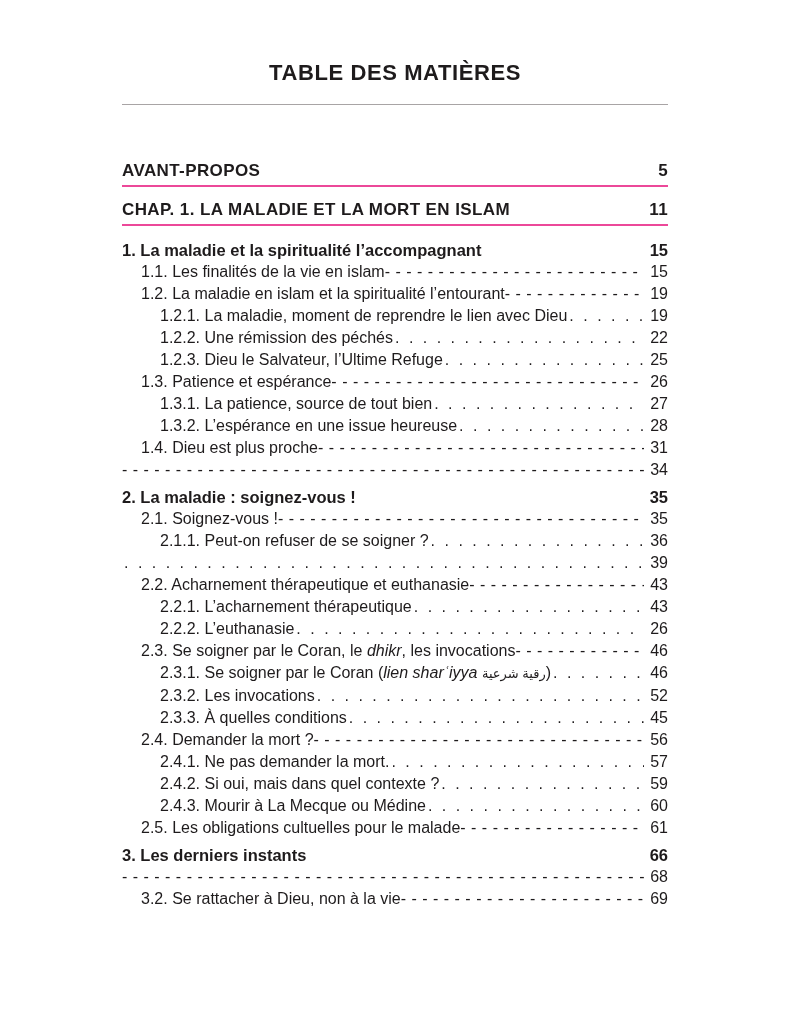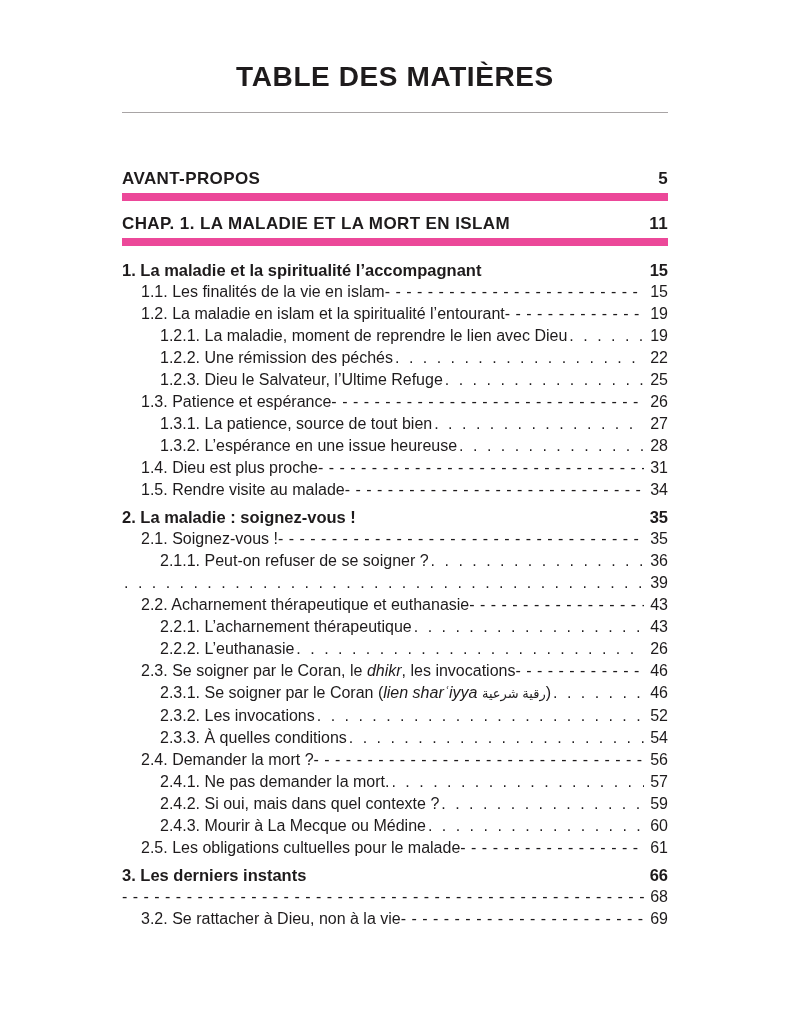--- a/index.html
+++ b/index.html
@@ -11,21 +11,21 @@
     box-sizing: border-box;
     background: #ffffff;
     padding: 58px 123px 0 122px;
     font-family: "Liberation Sans", "DejaVu Sans", sans-serif;
     color: #1e1b1c;
     overflow: hidden;
   }
   .title {
     margin: 0;
     text-align: center;
-    font-size: 28px;
+    font-size: 22px;
     font-weight: 700;
     letter-spacing: 0.6px;
     line-height: 1.35;
     color: #1e1b1c;
   }
   .title-rule {
     height: 1px;
     background: #a8a4a5;
     margin-top: 16px;
   }
@@ -51,21 +51,21 @@
     margin-left: 6px;
     min-width: 18px;
     text-align: right;
     flex: 0 0 auto;
   }
   .row.lch {
     font-weight: 700;
     font-size: 17px;
     letter-spacing: 0.4px;
     line-height: 20px;
-    border-bottom: 8px solid #ec4899;
+    border-bottom: 2px solid #ec4899;
     padding-bottom: 4px;
     margin-bottom: 13px;
   }
   .row.l1 {
     font-weight: 700;
     font-size: 16.5px;
     margin-top: 5px;
     align-items: flex-end;
   }
   .row.l2 .label { padding-left: 19px; }
@@ -134,21 +134,20 @@
     <span class="label"><span>1.3.2. L’espérance en une issue heureuse </span></span>
     <span class="leader dot" aria-hidden="true">. . . . . . . . . . . . . . . . . . . . . . . . . . . . . . . . . . . . . . . . . . . . . . . . . . . . . . . . . . . . . . . . . . . . . . . . . . . . . . . . . . . . . . . . . . . . . . . . . . . . </span>
     <span class="pagenum">28</span>
   </div>
       <div class="row l2">
     <span class="label"><span>1.4. Dieu est plus proche </span></span>
     <span class="leader dash" aria-hidden="true">- - - - - - - - - - - - - - - - - - - - - - - - - - - - - - - - - - - - - - - - - - - - - - - - - - - - - - - - - - - - - - - - - - - - - - - - - - - - - - - - - - - - - - - - - - - - - - - - - - - - </span>
     <span class="pagenum">31</span>
   </div>
       <div class="row l2">
-    <span class="label"><span>1.5. Rendre visite au malade </span></span>
     <span class="leader dash" aria-hidden="true">- - - - - - - - - - - - - - - - - - - - - - - - - - - - - - - - - - - - - - - - - - - - - - - - - - - - - - - - - - - - - - - - - - - - - - - - - - - - - - - - - - - - - - - - - - - - - - - - - - - - </span>
     <span class="pagenum">34</span>
   </div>
       <div class="row l1">
     <span class="label"><span>2. La maladie : soignez-vous !</span></span>
     <span class="leader" aria-hidden="true"></span>
     <span class="pagenum">35</span>
   </div>
       <div class="row l2">
     <span class="label"><span>2.1. Soignez-vous !</span></span>
@@ -190,21 +189,21 @@
     <span class="pagenum">46</span>
   </div>
       <div class="row l3">
     <span class="label"><span>2.3.2. Les invocations </span></span>
     <span class="leader dot" aria-hidden="true">. . . . . . . . . . . . . . . . . . . . . . . . . . . . . . . . . . . . . . . . . . . . . . . . . . . . . . . . . . . . . . . . . . . . . . . . . . . . . . . . . . . . . . . . . . . . . . . . . . . . </span>
     <span class="pagenum">52</span>
   </div>
       <div class="row l3">
     <span class="label"><span>2.3.3. À quelles conditions </span></span>
     <span class="leader dot" aria-hidden="true">. . . . . . . . . . . . . . . . . . . . . . . . . . . . . . . . . . . . . . . . . . . . . . . . . . . . . . . . . . . . . . . . . . . . . . . . . . . . . . . . . . . . . . . . . . . . . . . . . . . . </span>
-    <span class="pagenum">54</span>
+    <span class="pagenum">45</span>
   </div>
       <div class="row l2">
     <span class="label"><span>2.4. Demander la mort ? </span></span>
     <span class="leader dash" aria-hidden="true">- - - - - - - - - - - - - - - - - - - - - - - - - - - - - - - - - - - - - - - - - - - - - - - - - - - - - - - - - - - - - - - - - - - - - - - - - - - - - - - - - - - - - - - - - - - - - - - - - - - - </span>
     <span class="pagenum">56</span>
   </div>
       <div class="row l3">
     <span class="label"><span>2.4.1. Ne pas demander la mort.</span></span>
     <span class="leader dot" aria-hidden="true">. . . . . . . . . . . . . . . . . . . . . . . . . . . . . . . . . . . . . . . . . . . . . . . . . . . . . . . . . . . . . . . . . . . . . . . . . . . . . . . . . . . . . . . . . . . . . . . . . . . . </span>
     <span class="pagenum">57</span>

